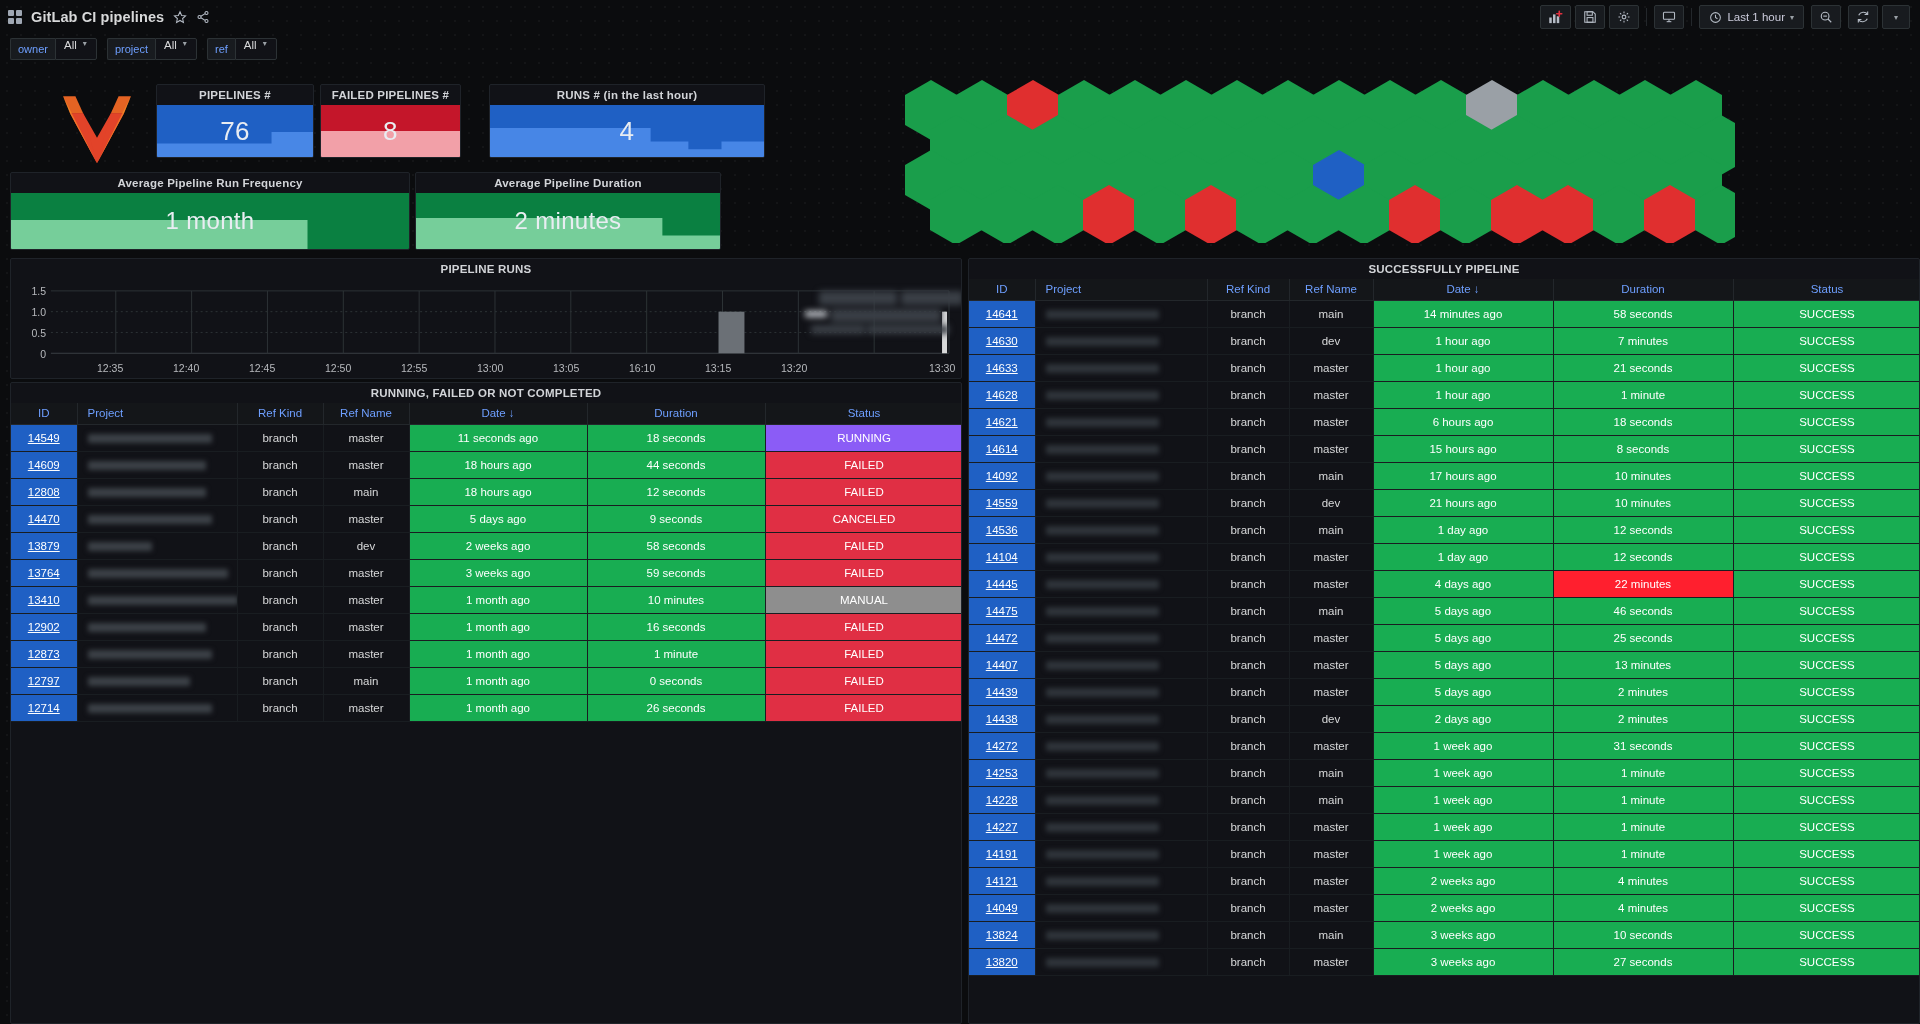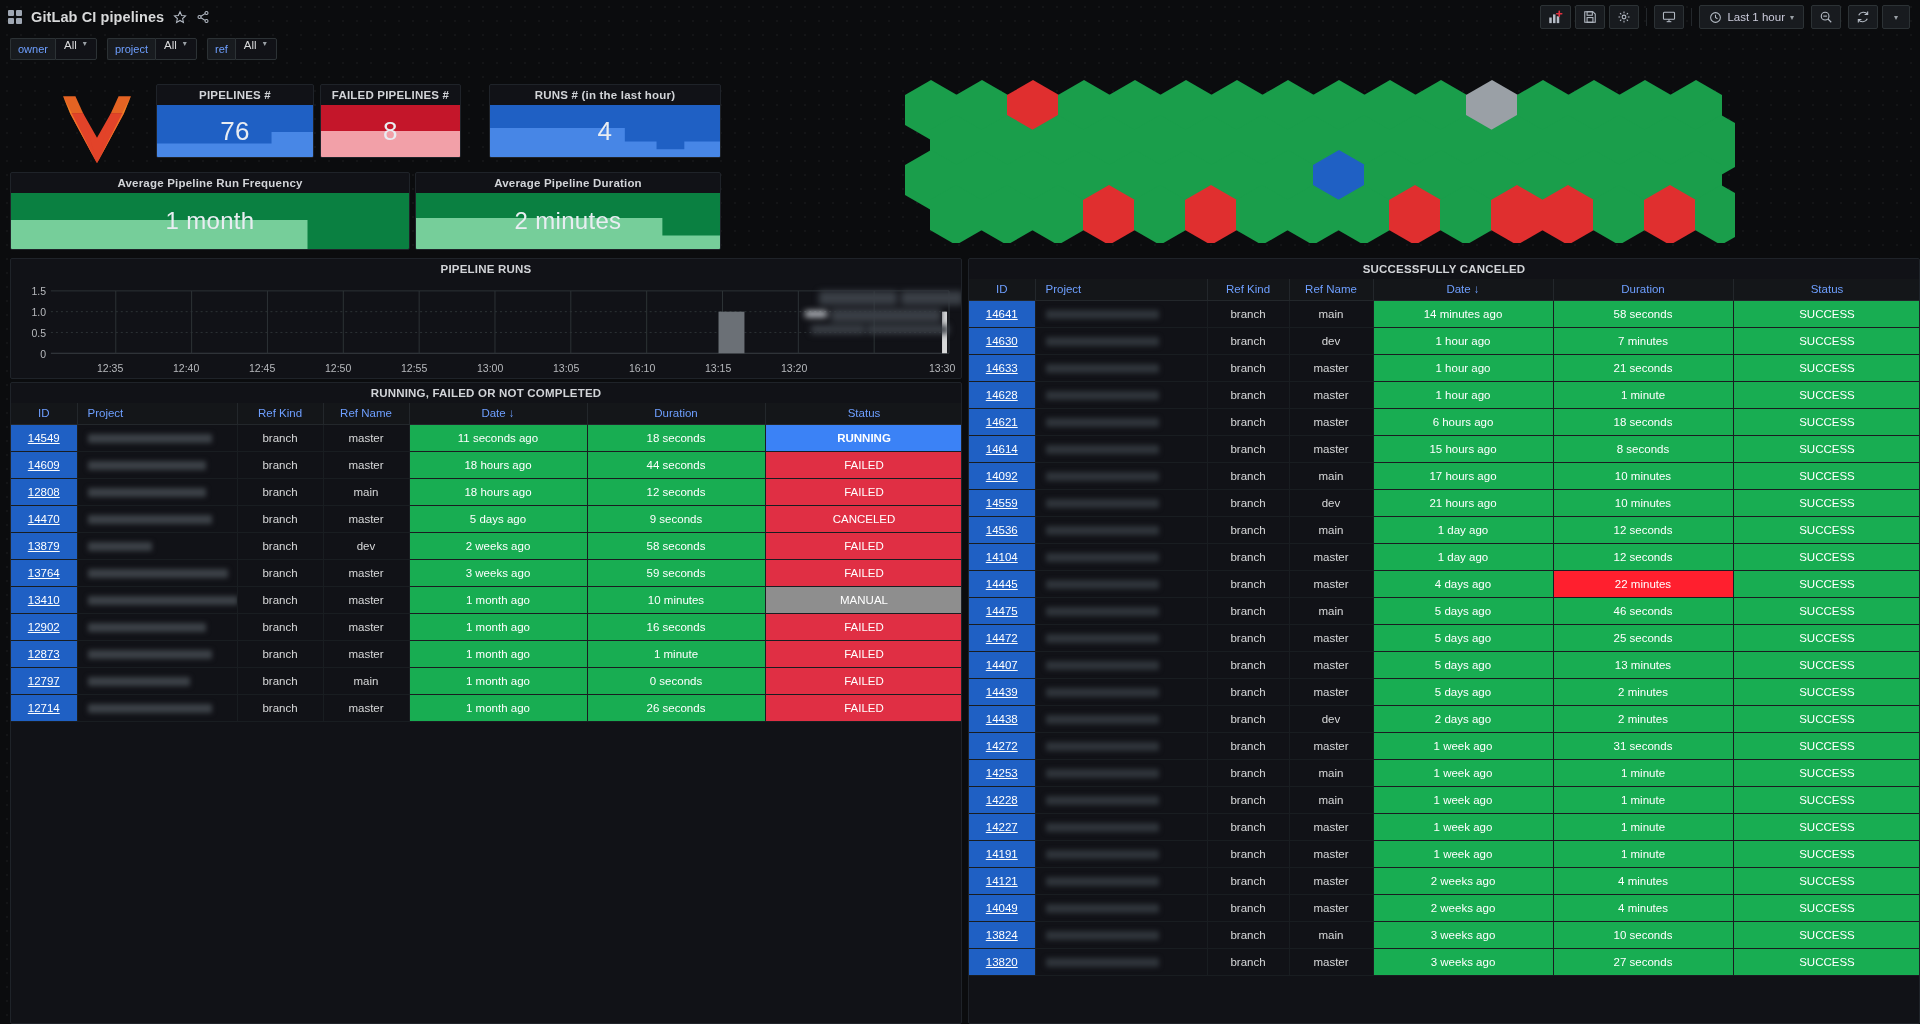--- a/index.html
+++ b/index.html
@@ -105,21 +105,21 @@
   td.id-cell a { color: #ffffff; text-decoration: underline; font-size: 11.5px; }
   td.proj { text-align: left; padding-left: 10px; position: relative; }
   .blurtext {
     display: inline-block; height: 9px; border-radius: 1px;
     background: #3c4147; filter: blur(2.6px); vertical-align: middle;
   }
   .blurtext.v2 { background: #2f343a; }
   td.green { background: #18ad52; color: #fff; }
   td.red { background: #e02f44; color: #fff; }
   td.redb { background: #ff1f2e; color: #fff; }
-  td.blue { background: #3b82f6; color: #fff; font-weight: bold; }
+  td.blue { background: #8b5cf6; color: #fff; }
   td.grey { background: #8e8e8e; color: #fff; }
   td.plain { background: transparent; }
 </style>
 </head>
 <body>
 
 <div class="topbar">
   <div class="tb-left">
     <span class="grid-icon">
         <i></i>
@@ -262,21 +262,21 @@
     <div class="spark">
       <svg viewBox="0 0 163 54" preserveAspectRatio="none">
         <rect x="0" y="0" width="163" height="54" fill="#c4162a"></rect>
         <rect x="0" y="27" width="163" height="27" fill="#f2a0a8"></rect>
       </svg>
     </div>
     <div class="stat-value">8</div>
   </div>
 </div>
 
-<div class="panel" style="left:489px; top:84px; width:232px; height:74px;">
+<div class="panel" style="left:489px; top:84px; width:276px; height:74px;">
   <div class="panel-title">RUNS # (in the last hour)</div>
   <div class="stat-body">
     <div class="spark">
       <svg viewBox="0 0 232 54" preserveAspectRatio="none">
         <rect x="0" y="0" width="232" height="54" fill="#1f60c4"></rect>
         <path d="M0,24 L136,24 L136,38 L168,38 L168,46 L196,46 L196,38 L232,38 L232,54 L0,54 Z" fill="#5794f2" opacity=".72"></path>
       </svg>
     </div>
     <div class="stat-value">4</div>
   </div>
@@ -579,21 +579,21 @@
             <td class="green">1 month ago</td>
             <td class="green">26 seconds</td>
             <td class="red">FAILED</td>
           </tr>
         </tbody>
     </table>
   </div>
 </div>
 
 <div class="panel" style="left:968px; top:258px; width:952px; height:766px;">
-  <div class="panel-title">SUCCESSFULLY CANCELED</div>
+  <div class="panel-title">SUCCESSFULLY PIPELINE</div>
   <div class="tbl">
     <table>
       <colgroup>
         <col style="width:66px">
           <col style="width:172px">
           <col style="width:82px">
         <col style="width:84px">
           <col style="width:180px">
           <col style="width:180px">
           <col style="width:188px">

